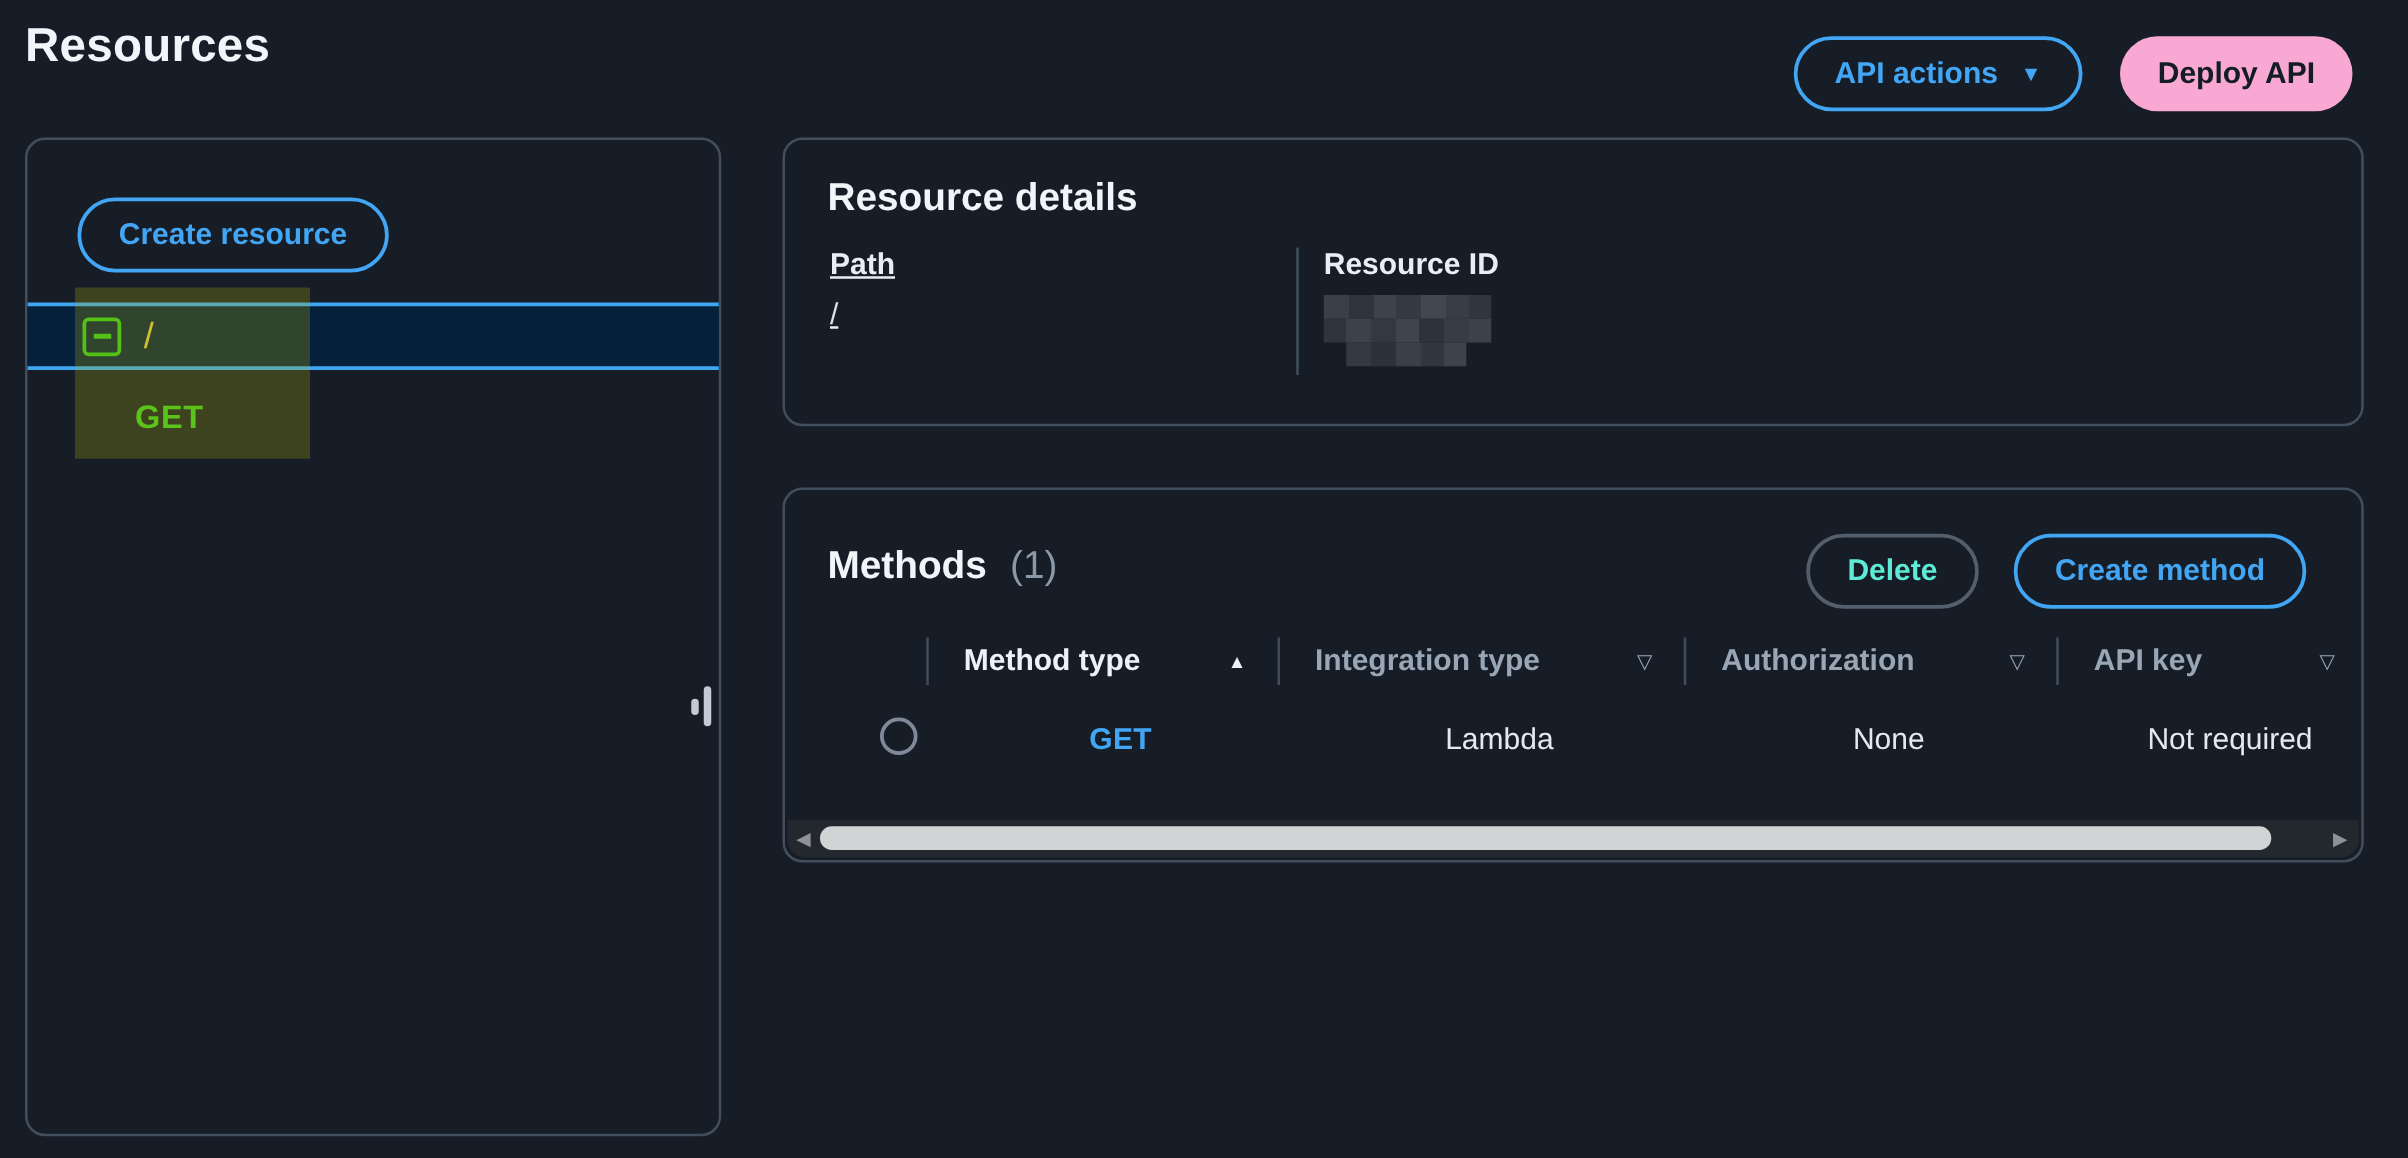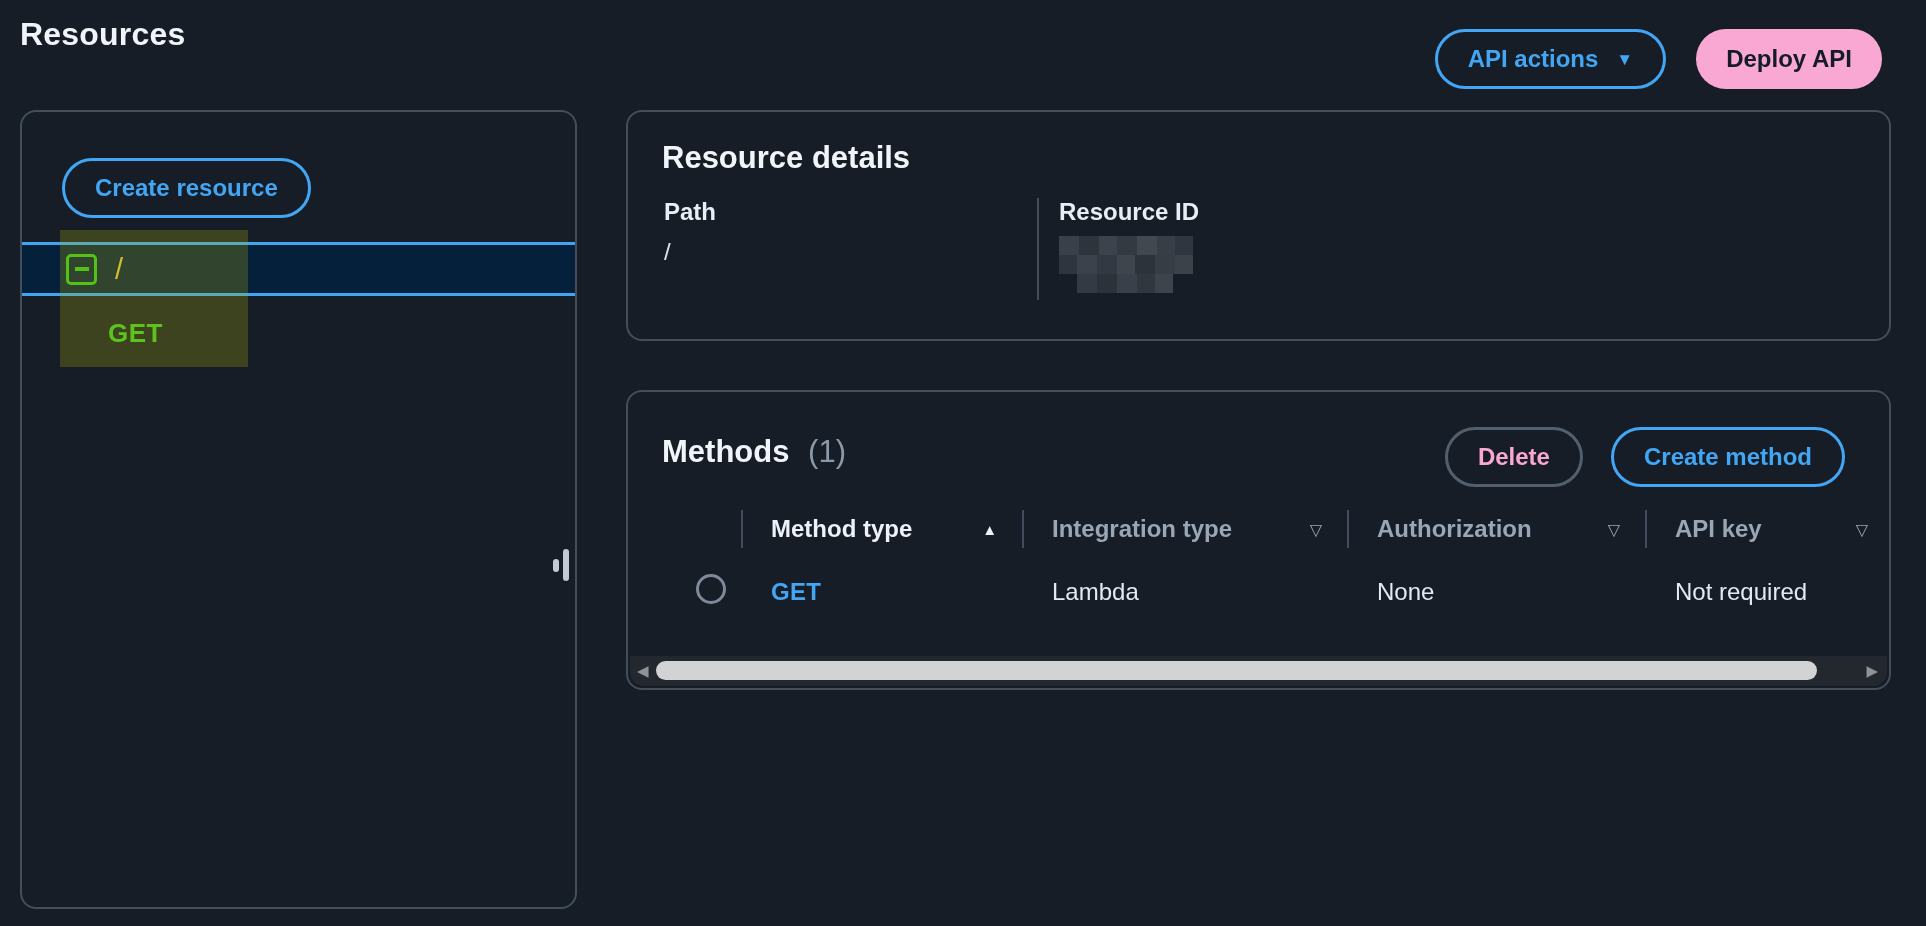--- a/index.html
+++ b/index.html
@@ -6,33 +6,33 @@
   html,body { width:1926px; height:926px; }
   body {
     background:#161d26;
     font-family:"Liberation Sans","DejaVu Sans",sans-serif;
     color:#e9eef5;
     position:relative;
     overflow:hidden;
   }
   .page-title {
     position:absolute; left:20px; top:16px;
-    font-size:32px; font-weight:700; color:#f1f4f9; letter-spacing:0.2px;text-align:right;
+    font-size:38px; font-weight:700; color:#f1f4f9; letter-spacing:0.2px;text-align:right;
   }
   .top-actions { position:absolute; right:44px; top:18px; display:flex; gap:30px; }
 
   .btn {
     display:inline-flex; align-items:center; justify-content:center;
     height:60px; padding:0 30px; border-radius:30px;
     font-size:24px; font-weight:700; cursor:pointer;
     border:3px solid transparent; background:transparent; white-space:nowrap;margin-top:11px;
   }
   .btn-outline { border-color:#42a6f5; color:#42a6f5; }
   .btn-primary { background:#f9a8d4; color:#131c27; border:none; }
-  .btn-disabled { border-color:#545f6d; color:#f9a8d4; cursor:default; }
+  .btn-disabled { border-color:#545f6d; color:#5eead4; cursor:default; }
   .caret { font-size:17px; margin-left:18px; transform:translateY(1px); }
 
   .panel {
     position:absolute; background:#161d26;
     border:2px solid #424e5c; border-radius:16px;
   }
   
   .tree-panel { left:20px; top:110px; width:557px; height:799px; }
   .create-resource { position:absolute; left:40px; top:35px; }
 
@@ -69,36 +69,36 @@
   
   .details-panel { left:626px; top:110px; width:1265px; height:231px; }
   .panel-head {
     display:flex; align-items:center; padding:28px 40px 0 34px;
   }
   .panel-title { font-size:31px; font-weight:700; color:#f1f4f9; }
   .panel-title .count { color:#8b98a8; font-weight:400; margin-left:10px; }
   .head-buttons { margin-left:auto; display:flex; gap:28px; }
 
   .details-cols { display:flex; margin-top:22px; }
-  .details-col1 { width:409px; padding-left:36px; }
+  .details-col1 { width:409px; padding-left:36px;text-decoration:underline; }
   .details-col2 { flex:1; border-left:2px solid #424e5c; padding-left:20px; min-height:102px; }
   .field-label { font-size:24px; font-weight:700; color:#e9eef5; }
   .field-value { font-size:24px; color:#dde3eb; margin-top:12px; }
   .redacted { width:134px; height:56px; margin-top:10px; }
   .redacted .r { height:19px; }
   .redacted .r1 { background:linear-gradient(90deg,#394049 0 20px,#2e343c 20px 40px,#3d434c 40px 58px,#343a42 58px 78px,#42484f 78px 98px,#383e46 98px 116px,#303640 116px 134px); }
   .redacted .r2 { background:linear-gradient(90deg,#2f353e 0 18px,#3b424b 18px 38px,#333942 38px 58px,#3f454d 58px 76px,#2d333b 76px 96px,#373d45 96px 116px,#3c424a 116px 134px); }
   .redacted .r3 { width:96px; margin-left:18px; background:linear-gradient(90deg,#343a43 0 20px,#2c323a 20px 40px,#3a4049 40px 60px,#31373f 60px 78px,#3e444c 78px 96px); }
 
   
   .methods-panel { left:626px; top:390px; width:1265px; height:300px; overflow:hidden; }
   .methods-head { padding:24px 44px 0 34px; display:flex; align-items:center;gap:24px; }
 
   .methods-table { width:100%; margin-top:16px; border-collapse:collapse; table-layout:fixed; }
-  .methods-table th, .methods-table td { text-align:left; vertical-align:middle; }
+  .methods-table th, .methods-table td { text-align:center; vertical-align:middle; }
   .col-select { width:113px; }
   .col-method { width:281px; }
   .col-integration { width:325px; }
   .col-auth { width:298px; }
   .col-apikey { width:248px; }
   .methods-table th { height:52px; position:relative; font-size:24px; font-weight:700; color:#98a6b6; }
   .methods-table th .th-inner {
     display:flex; align-items:center; justify-content:space-between; padding:0 25px 0 30px;
   }
   .methods-table th.divider::before {

